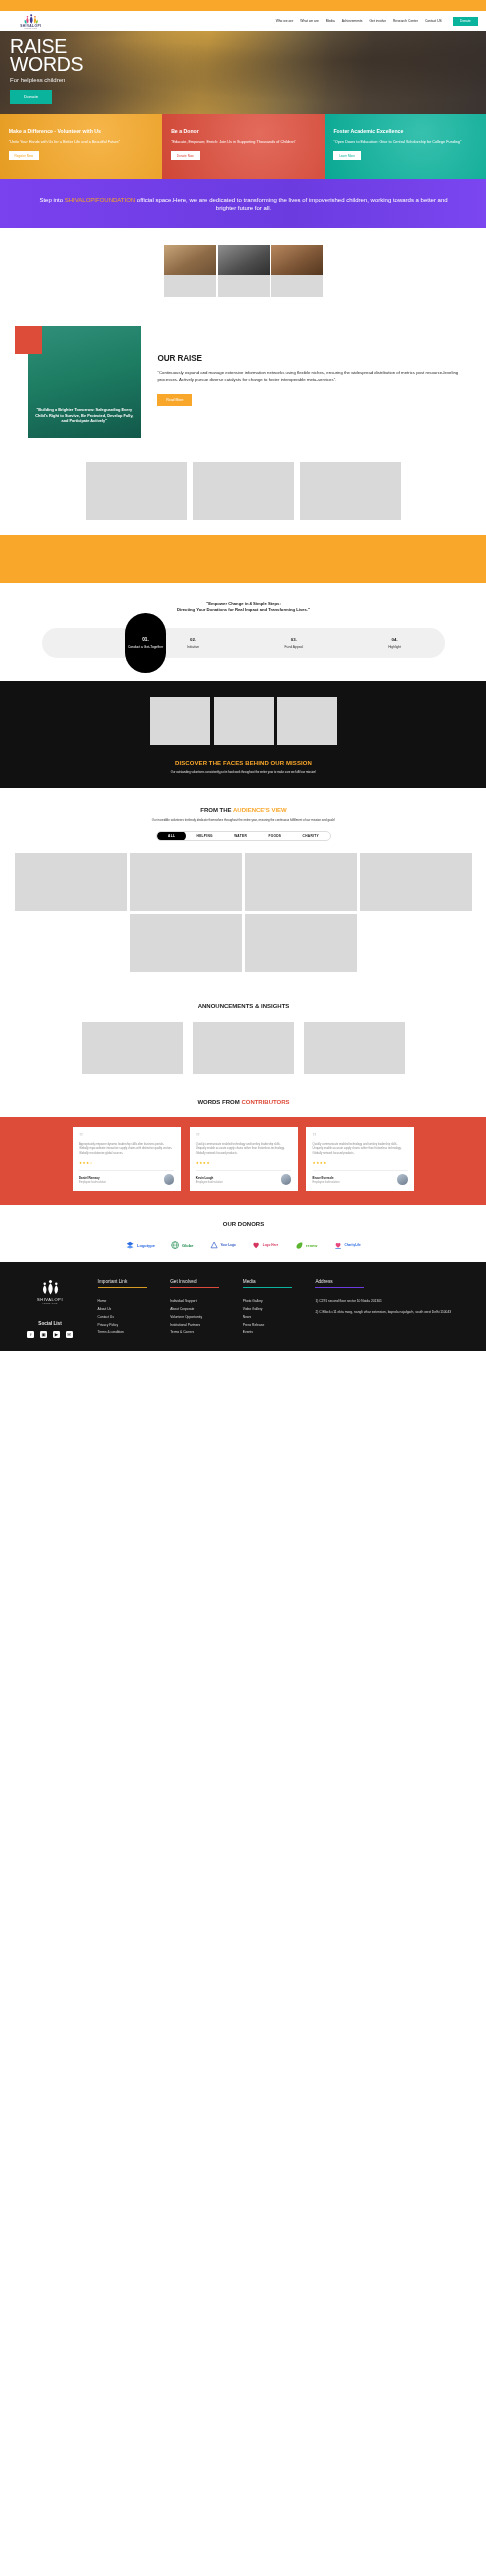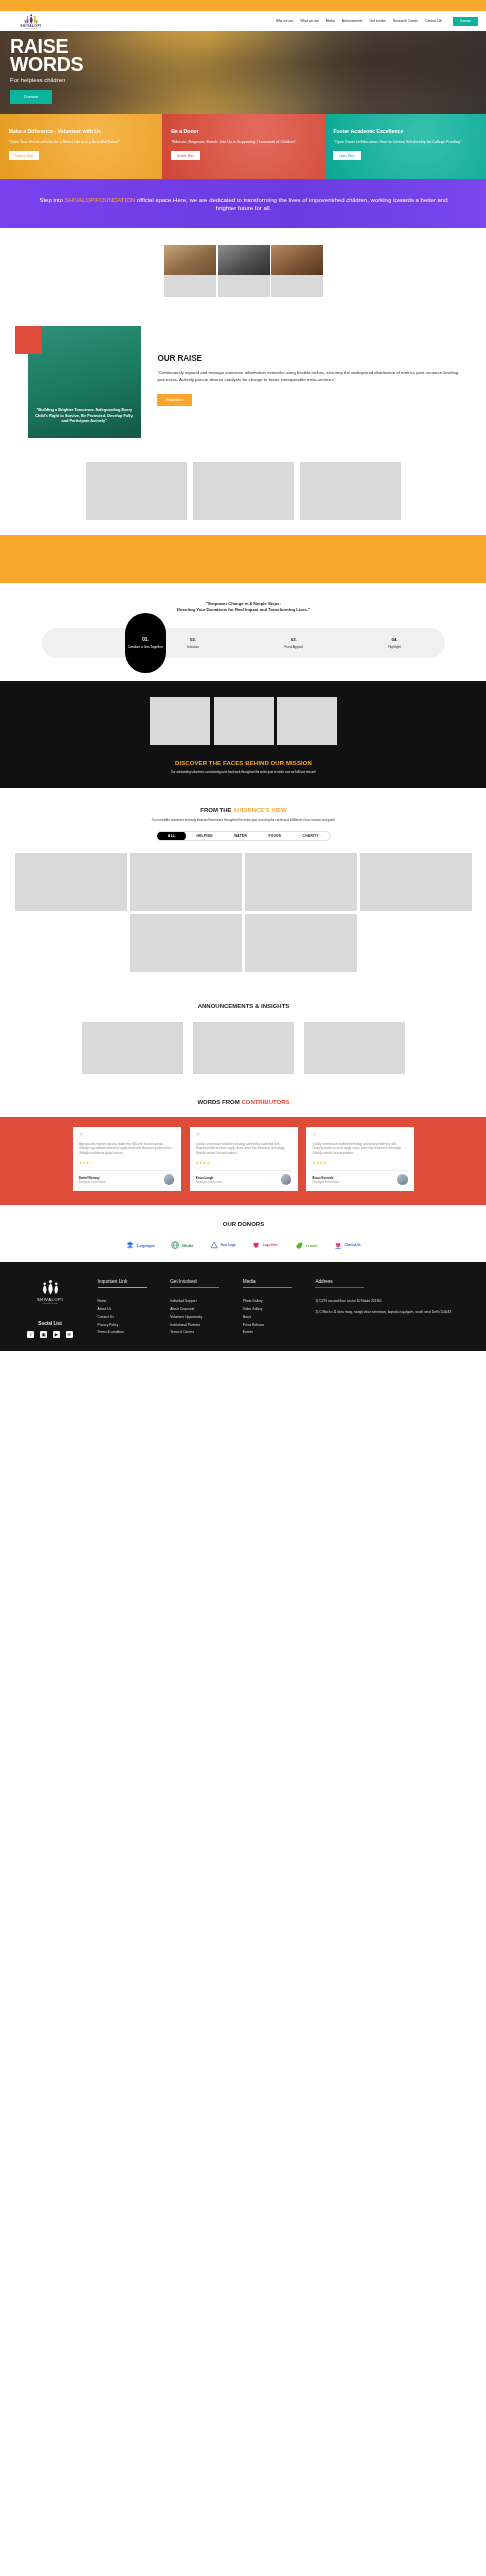--- a/index.html
+++ b/index.html
@@ -35,21 +35,21 @@
       linear-gradient(100deg,#4b3c2e 0%,#6e5536 22%,#b58b3d 42%,#7c6a48 58%,#4d4236 75%,#3a3330 100%);
   }
   .hero::after{
     content:""; position:absolute; inset:0;
     background:
       radial-gradient(ellipse at 72% 35%, rgba(40,30,25,.45), rgba(0,0,0,0) 55%),
       radial-gradient(ellipse at 12% 70%, rgba(60,50,40,.5), rgba(0,0,0,0) 60%);
   }
   .hero-inner { position:relative; z-index:2; padding:6.3px 0 0 10px; }
   .hero h1 {
-    font-size:19.5px; line-height:.92; color:#fff; font-weight:700;
+    font-size:19.5px; line-height:.92; color:#fff; font-weight:400;
     letter-spacing:-0.3px;
   }
   .hero-sub { font-size:6px; color:#f2f2f2; margin-top:3.1px; }
   .hero-btn {
     margin-top:7.5px; background:#0ab39c; color:#fff; border:none;
     font-size:4.4px; padding:4.4px 14px; cursor:pointer;
   }
 
   
   .tri { display:flex; height:65px; }

